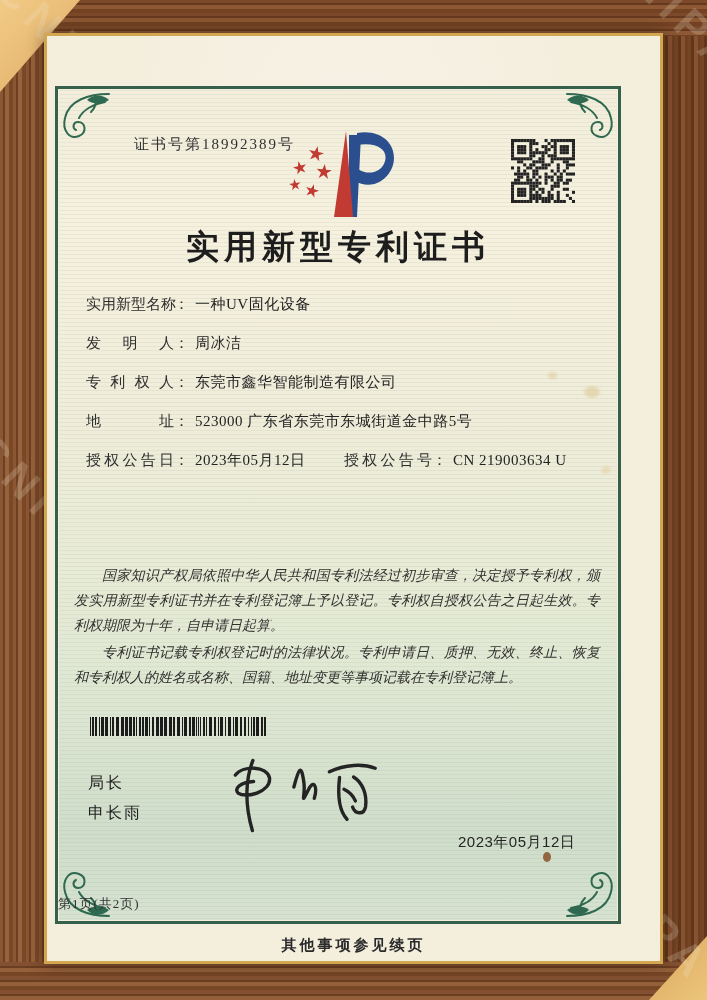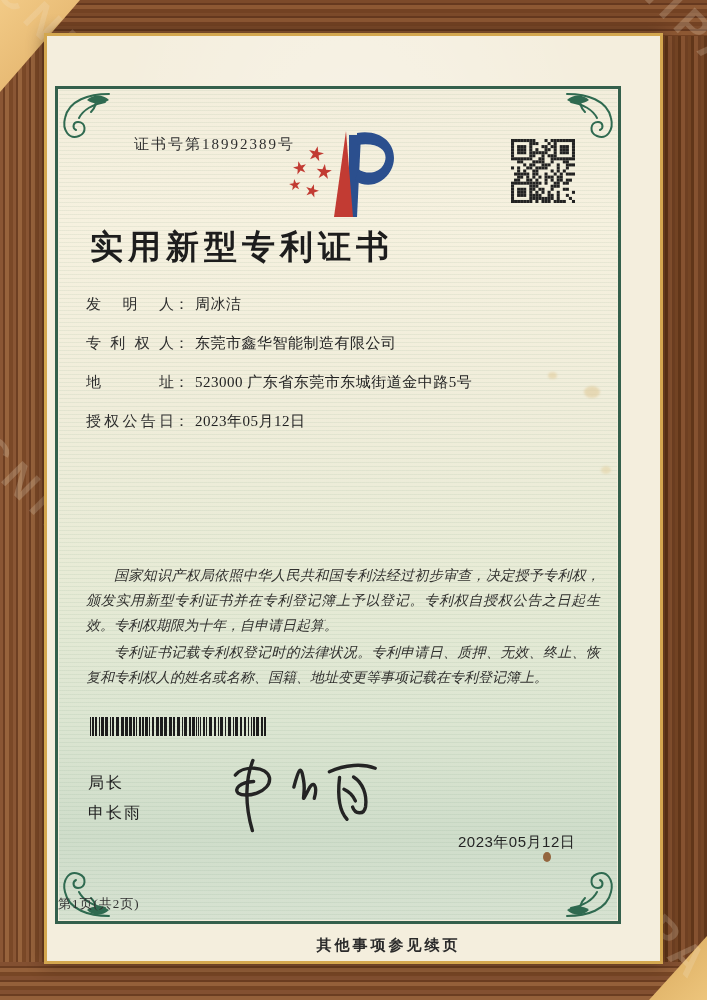--- a/index.html
+++ b/index.html
@@ -44,42 +44,42 @@
   .ornament{position:absolute;width:54px;height:54px;}
   .orn-tl{left:1px;top:1px;}
   .orn-tr{right:1px;top:1px;transform:scaleX(-1);}
   .orn-bl{left:1px;bottom:1px;transform:scaleY(-1);}
   .orn-br{right:1px;bottom:1px;transform:scale(-1,-1);}
   
   .abs{position:absolute;}
   .cert-no{left:28px;top:46px;font-size:15px;letter-spacing:2px;color:#303030;margin-left:48px;}
   .logo{left:225px;top:36px;width:118px;height:96px;}
   .qr{left:453px;top:50px;width:64px;height:64px;}
-  .title{left:0;top:136px;width:100%;text-align:left;
-    font-size:33px;font-weight:700;letter-spacing:5px;color:#1d1d1d;padding-left:32px;}
+  .title{left:0;top:136px;width:100%;text-align:center;
+    font-size:33px;font-weight:700;letter-spacing:5px;color:#1d1d1d;}
   .fields{left:28px;top:205px;width:520px;}
   .frow{height:21px;line-height:21px;margin-bottom:18px;font-size:15px;white-space:nowrap;position:relative;}
   .flabel{display:inline-block;width:88px;text-align:justify;text-align-last:justify;color:#2e2e2e;vertical-align:top;}
   .fcolon{display:inline-block;margin:0 6px 0 0;}
   .fvalue{letter-spacing:.5px;color:#232323;}
   .grant-second{position:absolute;left:258px;top:0;white-space:nowrap;}
   .paras{left:16px;top:474px;width:526px;font-size:14px;line-height:25px;
     text-align:justify;color:#30302e;font-style:italic;}
-  .paras p{margin:0 0 2px 12px;text-indent:2em;}
+  .paras p{margin:0 0 2px 0;text-indent:2em;}
   .barcode{left:32px;top:628px;width:180px;height:19px;}
   .signer-title{left:30px;top:684px;font-size:16px;letter-spacing:2px;
     font-family:Liberation Sans, sans-serif;color:#222;}
   .signer-name{left:30px;top:714px;font-size:16px;letter-spacing:2px;
     font-family:"Liberation Sans","DejaVu Sans",sans-serif;color:#222;}
   .sig{left:138px;top:658px;width:200px;height:88px;transform:rotate(-2deg);}
   .issue-date{left:400px;top:744px;font-size:15px;letter-spacing:.5px;
     font-family:"Liberation Sans","DejaVu Sans",sans-serif;color:#242424;}
   .page-info{left:0;top:806px;width:100%;text-align:left;font-size:13px;letter-spacing:1px;color:#333;}
   .continuation{position:absolute;left:0;top:900px;width:100%;text-align:center;
-    font-size:15px;font-weight:600;letter-spacing:3px;color:#2a2a2a;padding-left:35px;}
+    font-size:15px;font-weight:600;letter-spacing:3px;color:#2a2a2a;}
   
   .wm{position:absolute;font-family:"Liberation Sans","DejaVu Sans",sans-serif;
     font-weight:700;font-size:44px;letter-spacing:8px;
     transform:rotate(45deg);transform-origin:center;pointer-events:none;}
   .wm-gray{color:rgba(125,125,125,.17);}
   .wm-light{color:rgba(240,228,205,.22);}
   .wm1{left:-22px;top:18px;}
   .wm2{left:586px;top:-18px;}
   .wm3{left:388px;top:288px;}
   .wm4{left:196px;top:598px;}
@@ -408,30 +408,36 @@
           <rect x="45" y="60" width="3" height="3"></rect>
           <rect x="48" y="60" width="3" height="3"></rect>
           <rect x="51" y="60" width="3" height="3"></rect>
           <rect x="60" y="60" width="3" height="3"></rect>
         </svg>
 
       <div class="abs title">实用新型专利证书</div>
 
       <div class="abs fields">
         <div class="frow">
+          <span class="flabel">实用新型名称</span><span class="fcolon">：</span><span class="fvalue">一种UV固化设备</span>
+        </div>
+        <div class="frow">
           <span class="flabel">发明人</span><span class="fcolon">：</span><span class="fvalue">周冰洁</span>
         </div>
         <div class="frow">
           <span class="flabel">专利权人</span><span class="fcolon">：</span><span class="fvalue">东莞市鑫华智能制造有限公司</span>
         </div>
         <div class="frow">
           <span class="flabel">地址</span><span class="fcolon">：</span><span class="fvalue">523000 广东省东莞市东城街道金中路5号</span>
         </div>
         <div class="frow">
           <span class="flabel">授权公告日</span><span class="fcolon">：</span><span class="fvalue">2023年05月12日</span>
+          <span class="grant-second">
+            <span class="flabel">授权公告号</span><span class="fcolon">：</span><span class="fvalue">CN 219003634 U</span>
+          </span>
         </div>
       </div>
 
       <div class="abs paras">
         <p>国家知识产权局依照中华人民共和国专利法经过初步审查，决定授予专利权，颁发实用新型专利证书并在专利登记簿上予以登记。专利权自授权公告之日起生效。专利权期限为十年，自申请日起算。</p>
         <p>专利证书记载专利权登记时的法律状况。专利申请日、质押、无效、终止、恢复和专利权人的姓名或名称、国籍、地址变更等事项记载在专利登记簿上。</p>
       </div>
 
       <svg class="abs barcode" id="barcode" viewBox="0 0 180 19" preserveAspectRatio="none" fill="#1c1c1c">
           <rect x="0" y="0" width="1" height="19"></rect>

